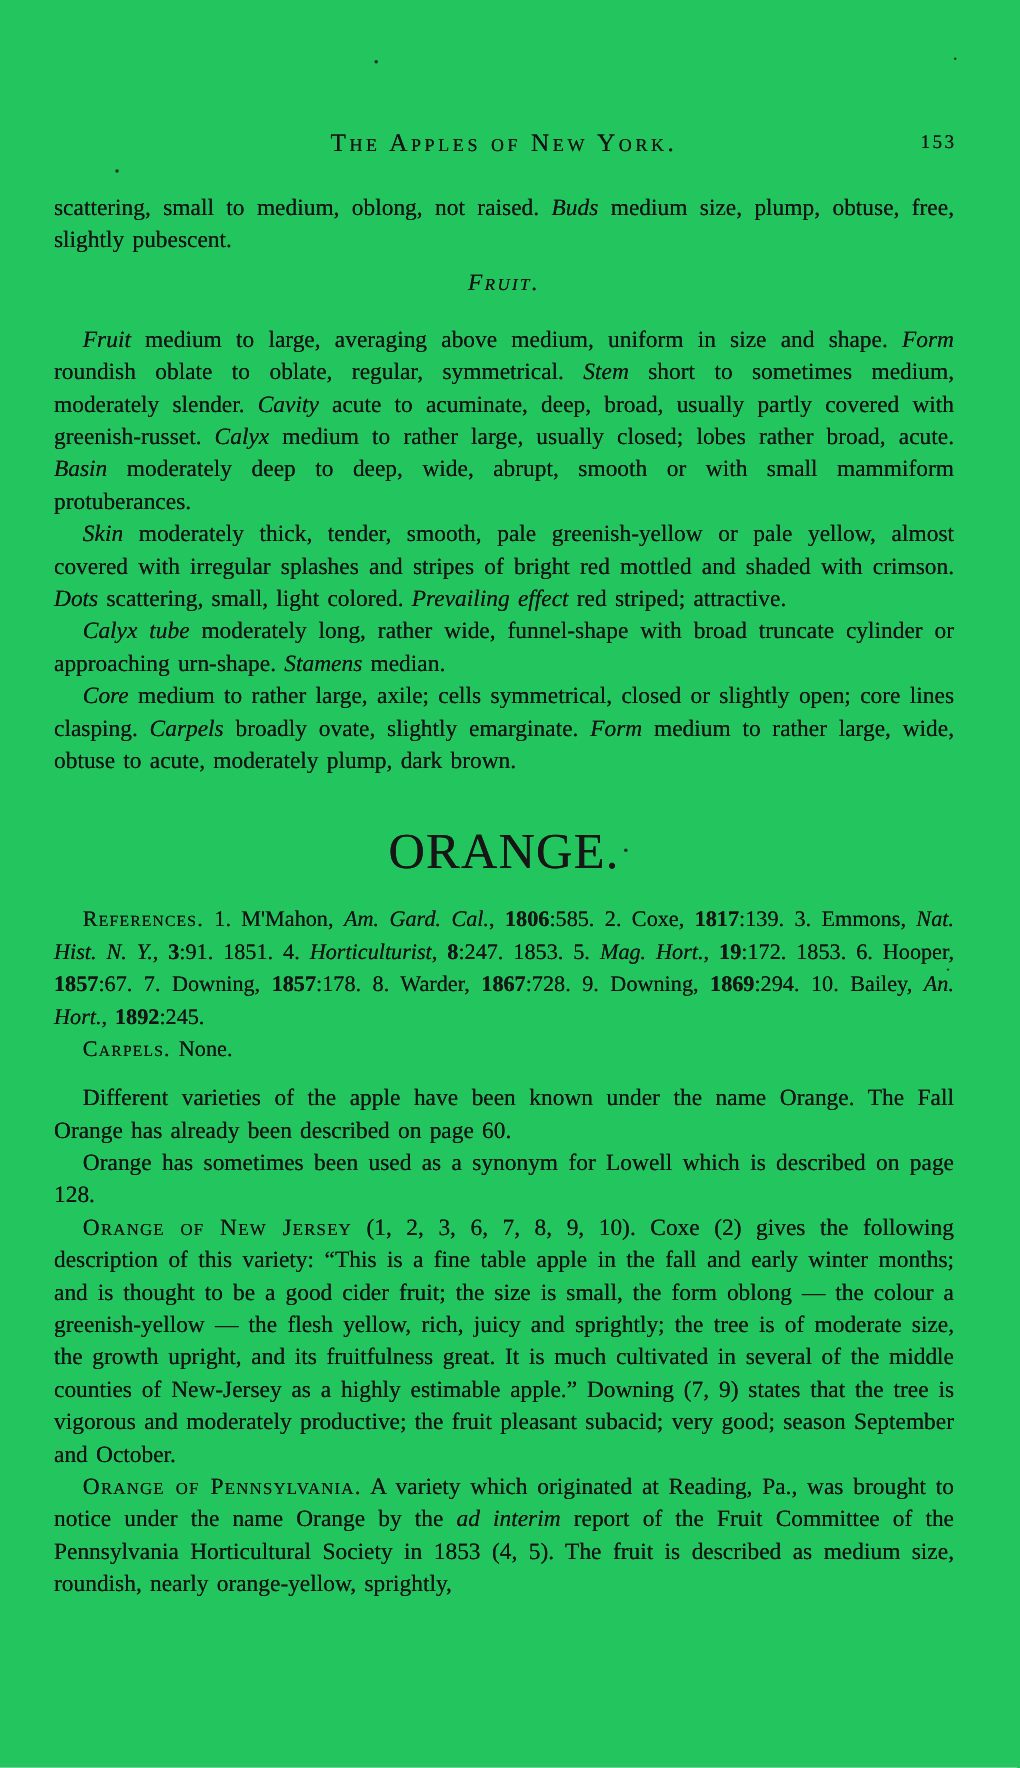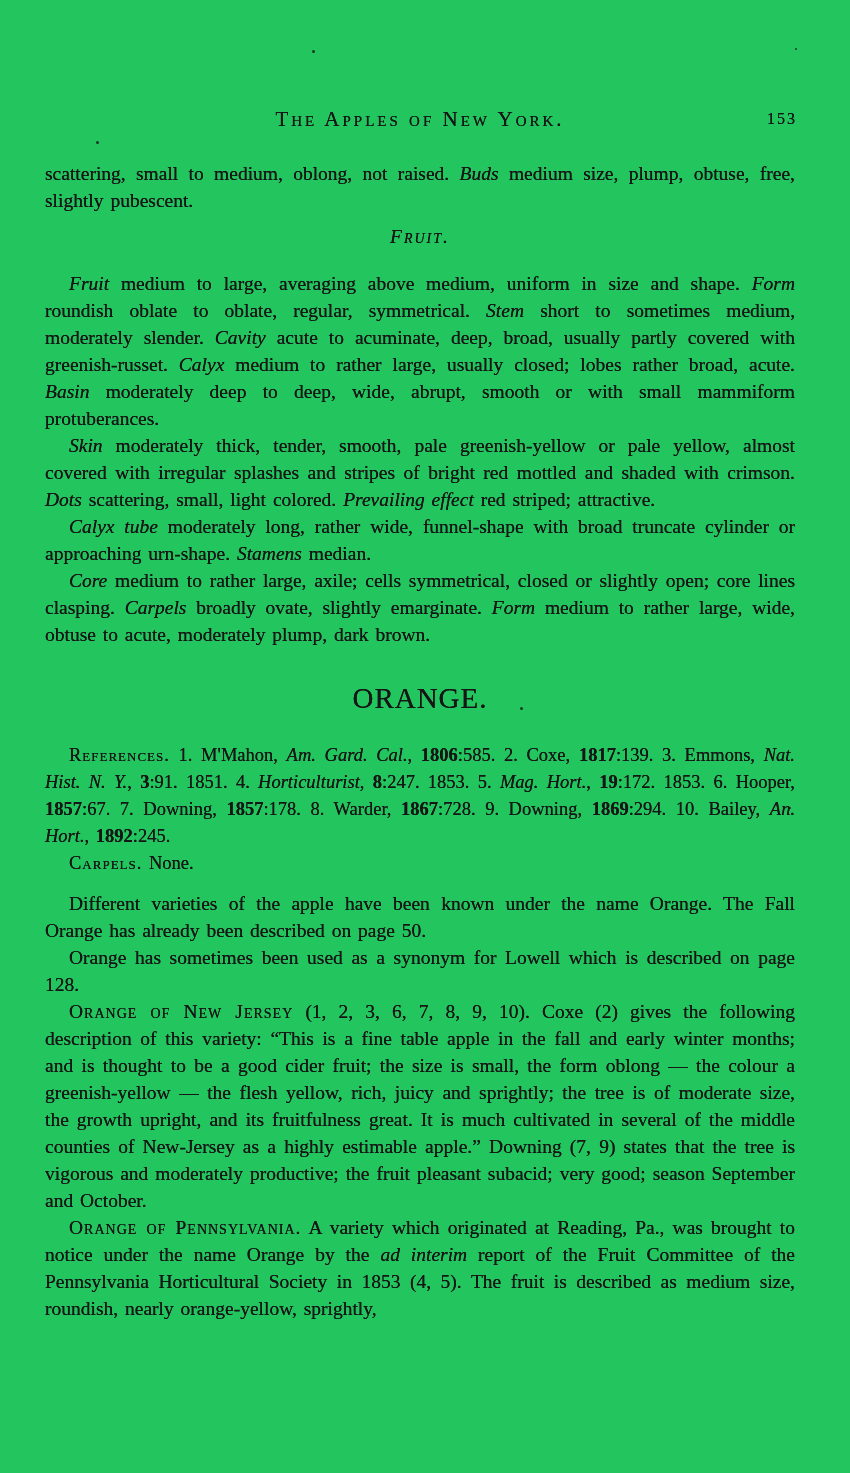--- a/index.html
+++ b/index.html
@@ -59,24 +59,24 @@
   .heading-small {
     margin: 9px 0 20px;
     text-align: center;
     text-indent: 0;
     font-variant: small-caps;
     letter-spacing: 2px;
     font-style: italic;
   }
 
   .heading-large {
-    margin: 29px 0 23px;
+    margin: 41px 0 23px;
     text-align: center;
     text-indent: 0;
-    font-size: 29px;
+    font-size: 42px;
     line-height: 42px;
     letter-spacing: 1px;
   }
 
   .refs { font-size: 18.5px; }
 
   .run-i  { font-style: italic; }
   .run-b  { font-weight: bold; }
   .run-sc { font-variant: small-caps; letter-spacing: 1px; }
 
@@ -109,20 +109,20 @@
 
     <p class="para no-indent"><span>scattering, small to medium, oblong, not raised.  </span><span class="run-i">Buds</span><span> medium size, plump, obtuse, free, slightly pubescent.</span></p>
         <p class="para heading-small"><span>Fruit.</span></p>
         <p class="para"><span class="run-i">Fruit</span><span> medium to large, averaging above medium, uniform in size and shape.  </span><span class="run-i">Form</span><span> roundish oblate to oblate, regular, symmetrical.  </span><span class="run-i">Stem</span><span> short to sometimes medium, moderately slender.  </span><span class="run-i">Cavity</span><span> acute to acuminate, deep, broad, usually partly covered with greenish-russet.  </span><span class="run-i">Calyx</span><span> medium to rather large, usually closed; lobes rather broad, acute.  </span><span class="run-i">Basin</span><span> moderately deep to deep, wide, abrupt, smooth or with small mammiform protuberances.</span></p>
         <p class="para"><span class="run-i">Skin</span><span> moderately thick, tender, smooth, pale greenish-yellow or pale yellow, almost covered with irregular splashes and stripes of bright red mottled and shaded with crimson.  </span><span class="run-i">Dots</span><span> scattering, small, light colored.  </span><span class="run-i">Prevailing effect</span><span> red striped; attractive.</span></p>
         <p class="para"><span class="run-i">Calyx tube</span><span> moderately long, rather wide, funnel-shape with broad truncate cylinder or approaching urn-shape.  </span><span class="run-i">Stamens</span><span> median.</span></p>
         <p class="para"><span class="run-i">Core</span><span> medium to rather large, axile; cells symmetrical, closed or slightly open; core lines clasping.  </span><span class="run-i">Carpels</span><span> broadly ovate, slightly emarginate.  </span><span class="run-i">Form</span><span> medium to rather large, wide, obtuse to acute, moderately plump, dark brown.</span></p>
         <p class="para heading-large"><span>ORANGE.</span></p>
         <p class="para refs"><span class="run-sc">References.</span><span>  1. M'Mahon, </span><span class="run-i">Am. Gard. Cal.</span><span>, </span><span class="run-b">1806</span><span>:585.  2. Coxe, </span><span class="run-b">1817</span><span>:139.  3. Emmons, </span><span class="run-i">Nat. Hist. N. Y.</span><span>, </span><span class="run-b">3</span><span>:91.  1851.  4. </span><span class="run-i">Horticulturist</span><span>, </span><span class="run-b">8</span><span>:247.  1853.  5. </span><span class="run-i">Mag. Hort.</span><span>, </span><span class="run-b">19</span><span>:172.  1853.  6. Hooper, </span><span class="run-b">1857</span><span>:67.  7. Downing, </span><span class="run-b">1857</span><span>:178.  8. Warder, </span><span class="run-b">1867</span><span>:728.  9. Downing, </span><span class="run-b">1869</span><span>:294.  10. Bailey, </span><span class="run-i">An. Hort.</span><span>, </span><span class="run-b">1892</span><span>:245.</span></p>
         <p class="para refs"><span class="run-sc">Carpels.</span><span>  None.</span></p>
-        <p class="para gap-top"><span>Different varieties of the apple have been known under the name Orange.  The Fall Orange has already been described on page 50.</span></p>
+        <p class="para gap-top"><span>Different varieties of the apple have been known under the name Orange.  The Fall Orange has already been described on page 60.</span></p>
         <p class="para"><span>Orange has sometimes been used as a synonym for Lowell which is described on page 128.</span></p>
         <p class="para"><span class="run-sc">Orange of New Jersey</span><span> (1, 2, 3, 6, 7, 8, 9, 10).  Coxe (2) gives the following description of this variety: “This is a fine table apple in the fall and early winter months; and is thought to be a good cider fruit; the size is small, the form oblong — the colour a greenish-yellow — the flesh yellow, rich, juicy and sprightly; the tree is of moderate size, the growth upright, and its fruitfulness great.  It is much cultivated in several of the middle counties of New-Jersey as a highly estimable apple.”  Downing (7, 9) states that the tree is vigorous and moderately productive; the fruit pleasant subacid; very good; season September and October.</span></p>
         <p class="para"><span class="run-sc">Orange of Pennsylvania.</span><span>  A variety which originated at Reading, Pa., was brought to notice under the name Orange by the </span><span class="run-i">ad interim</span><span> report of the Fruit Committee of the Pennsylvania Horticultural Society in 1853 (4, 5).  The fruit is described as medium size, roundish, nearly orange-yellow, sprightly,</span></p>
       </div>
 
   </div>
 </div>
 
 </body></html>

